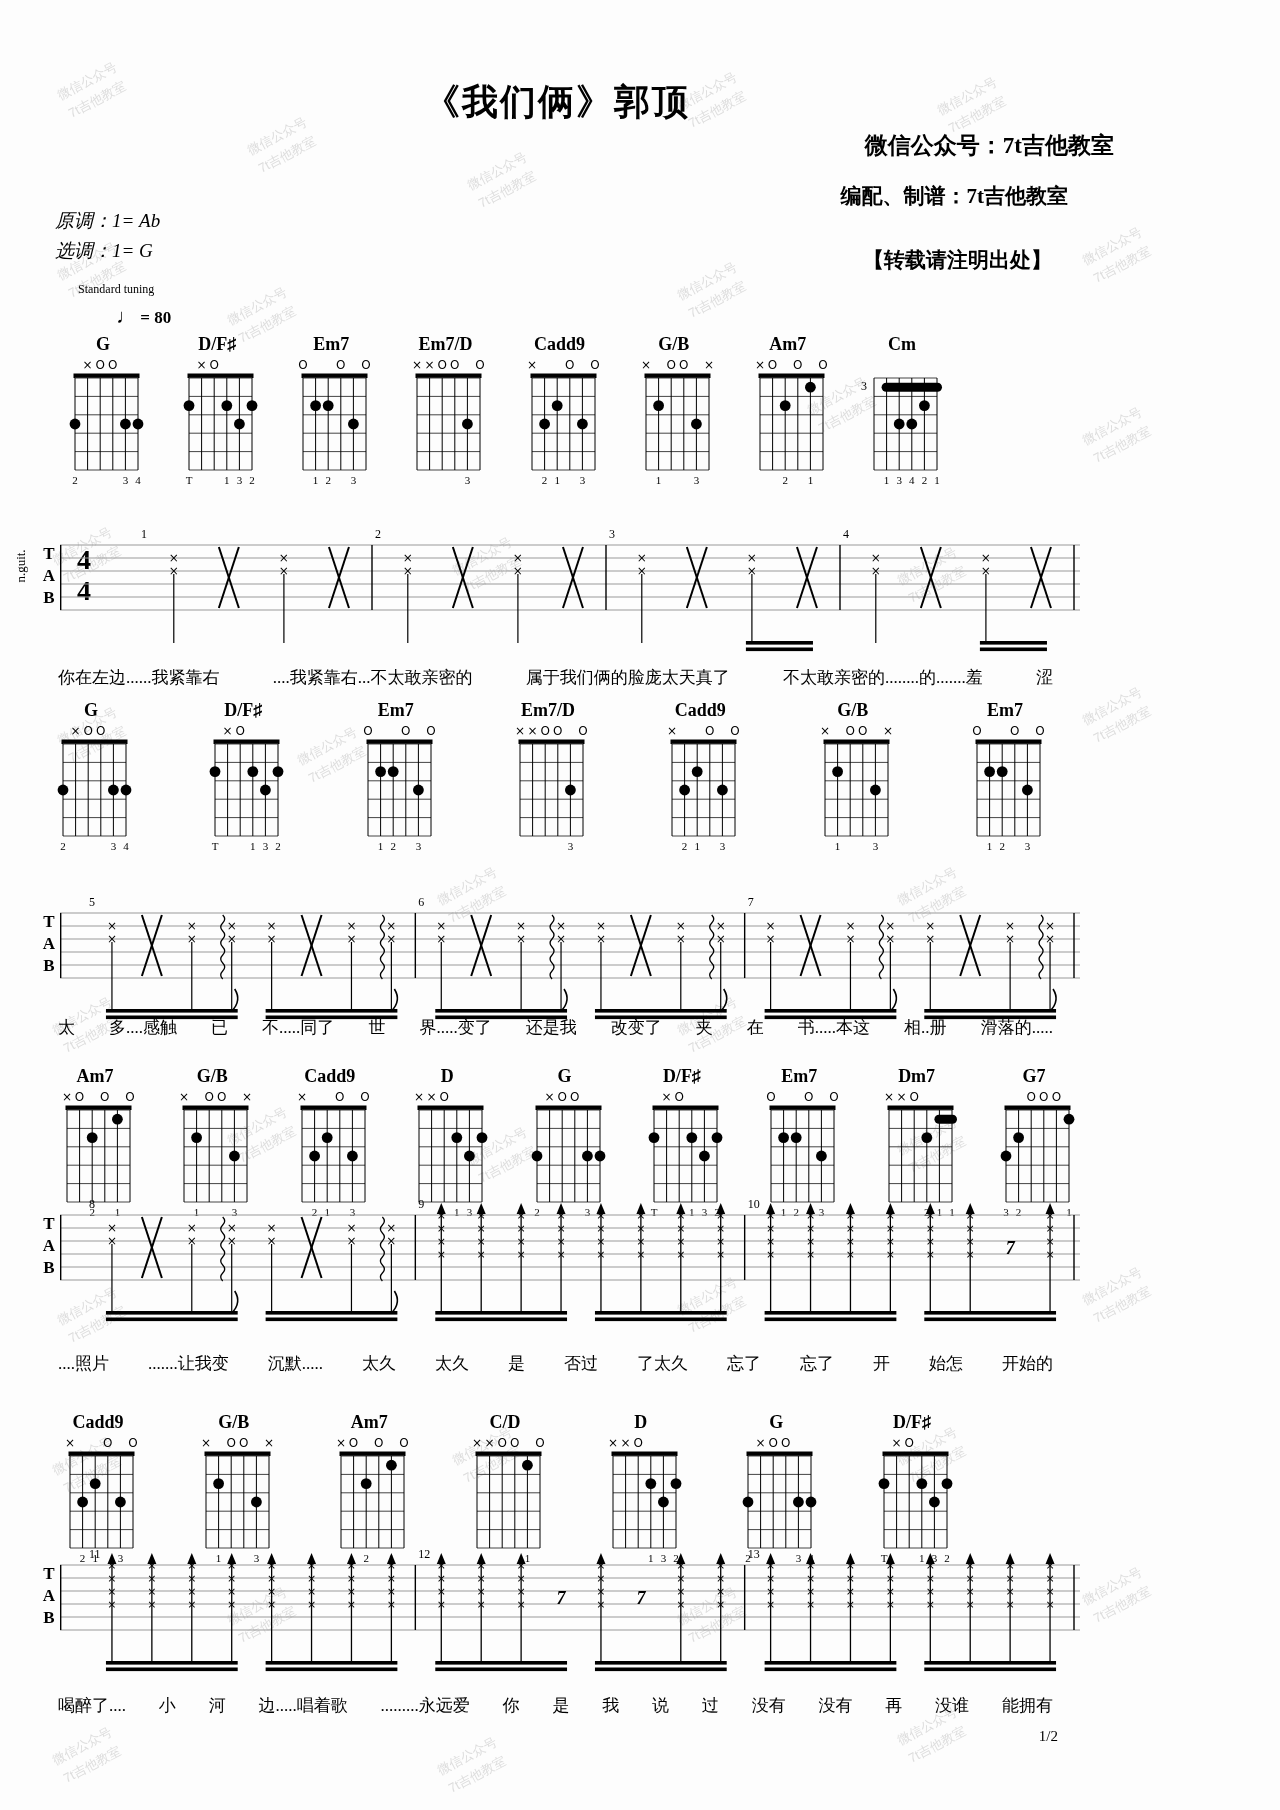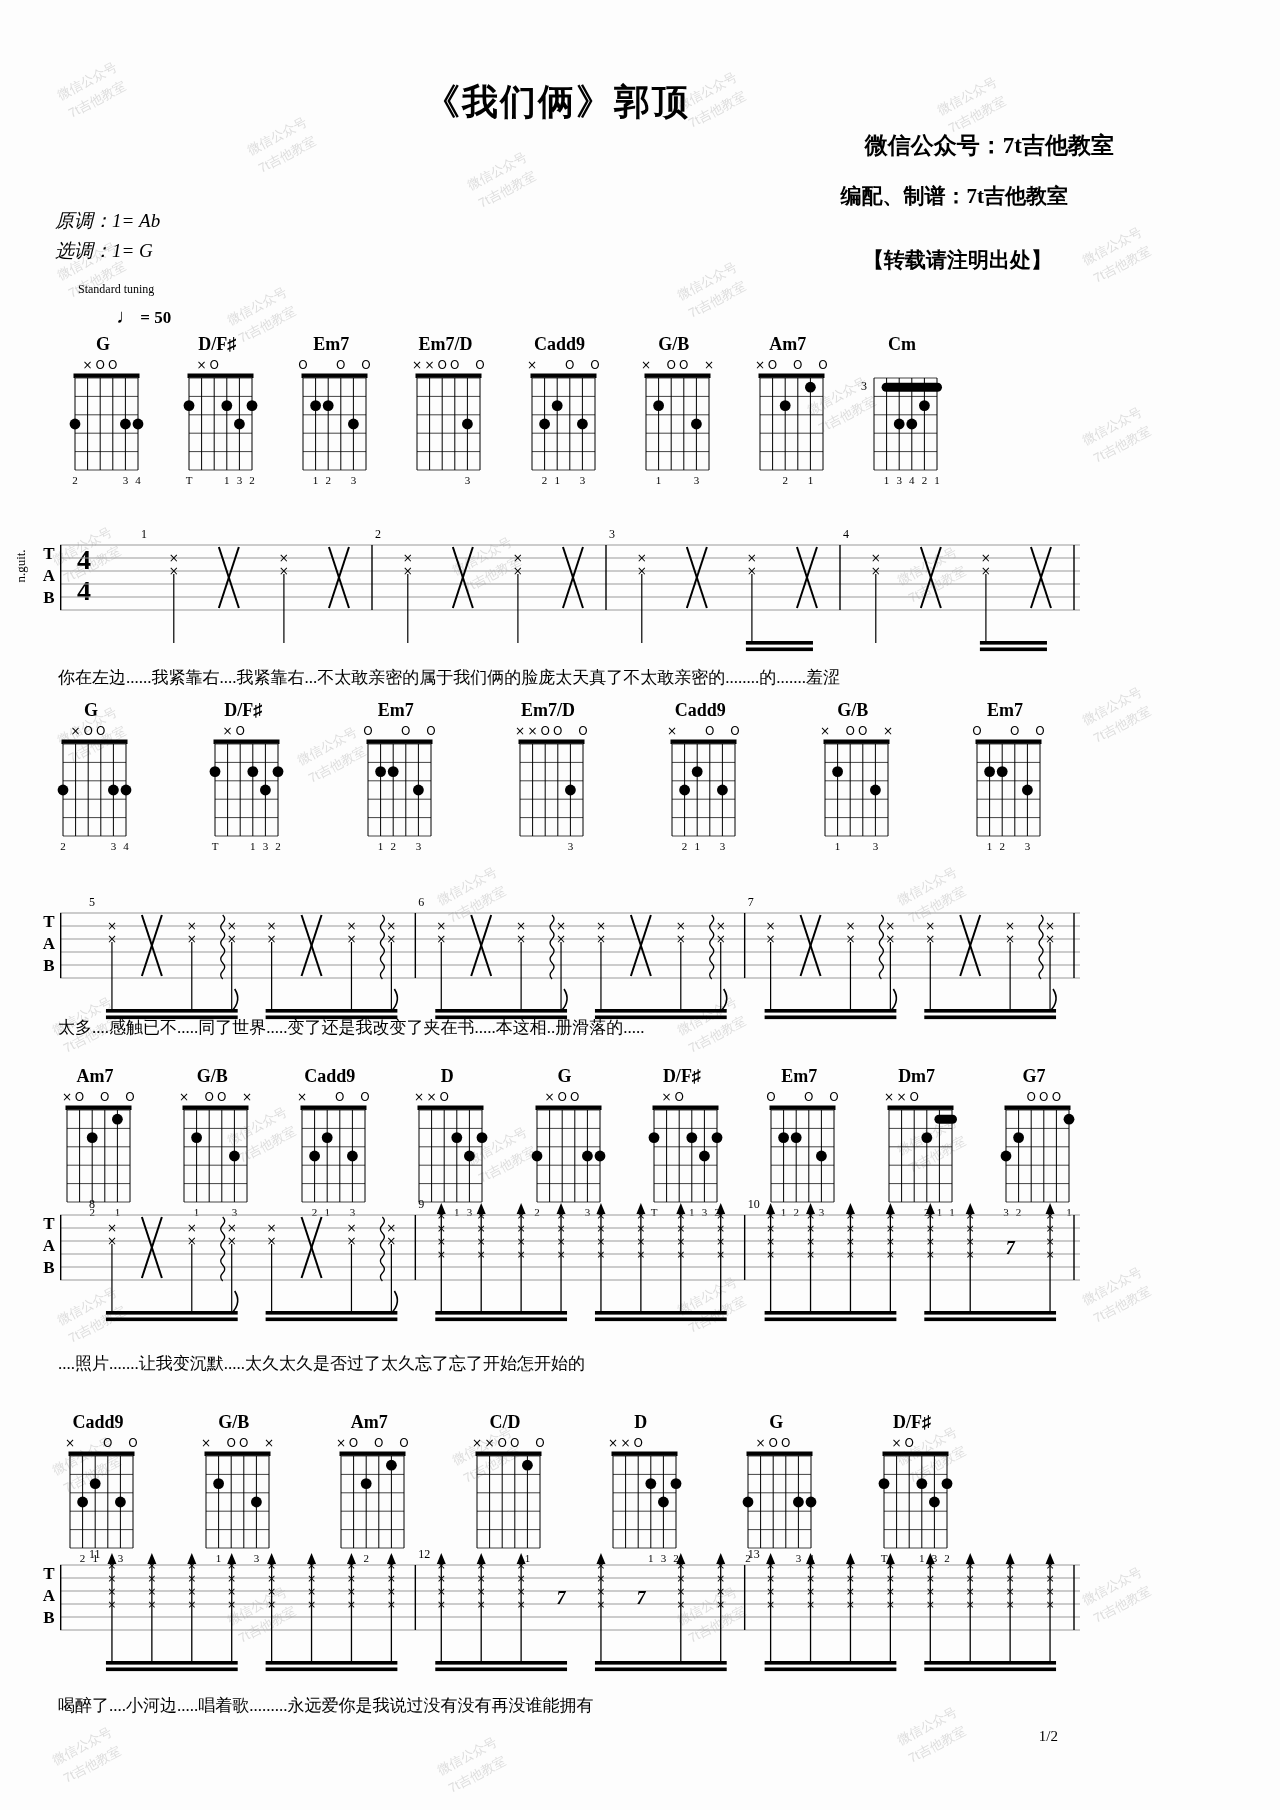--- a/index.html
+++ b/index.html
@@ -31,21 +31,21 @@
   .sys1 .staff-block{top:196px}.sys2 .staff-block{top:198px}
   .sys3 .staff-block{top:134px}.sys4 .staff-block{top:138px}
   .tabletters{position:absolute;left:4px;top:13px;font-weight:bold;font-size:17px;
               line-height:22px;text-align:center;width:14px;}
   .nguit{position:absolute;left:-34px;top:28px;font-size:13px;transform:rotate(-90deg);
          transform-origin:center;font-family:"Liberation Serif",serif;}
   .timesig{position:absolute;left:36px;top:14px;font-size:28px;font-weight:bold;
            line-height:31px;text-align:center;width:20px;}
   .staff-svg{position:absolute;left:22px;top:0;}
   .lyrics-row{position:absolute;left:58px;width:995px;display:flex;
-              font-size:17px;white-space:nowrap;}
+              justify-content:space-between;font-size:17px;white-space:nowrap;}
   .sys1 .lyrics-row{top:332px}.sys2 .lyrics-row{top:316px}
   .sys3 .lyrics-row{top:286px}.sys4 .lyrics-row{top:282px}
   .pagenum{position:absolute;right:222px;top:1728px;font-size:15px;text-align:center;}
 </style>
 </head>
 <body>
 
 <div class="page">
   <div id="wmlayer">
       <div class="wm" style="left: 60px; top: 70px;">微信公众号<br>7t吉他教室</div>
@@ -86,21 +86,21 @@
       <div class="wm" style="left: 900px; top: 1715px;">微信公众号<br>7t吉他教室</div>
     </div>
 
   <div class="title">《我们俩》郭顶</div>
   <div class="subtitle">微信公众号：7t吉他教室</div>
   <div class="credit">编配、制谱：7t吉他教室</div>
   <div class="keyline k1">原调：1= Ab</div>
   <div class="keyline k2">选调：1= G</div>
   <div class="notice">【转载请注明出处】</div>
   <div class="tuning">Standard tuning</div>
-  <div class="tempo"><span class="nq">♩</span> <span>= 50</span></div>
+  <div class="tempo"><span class="nq">♩</span> <span>= 80</span></div>
 
   <div id="systems">
       <section class="system sys1" style="top: 334px;">
         <div class="chord-row">
           <div class="chord"><div class="cname">G</div><svg width="86" height="152" viewBox="0 0 86 152">
               <text x="27.6" y="13" font-size="12" text-anchor="middle" font-family="'DejaVu Sans',sans-serif">×</text>
               <text x="40.2" y="13" font-size="12" text-anchor="middle" font-family="'DejaVu Sans',sans-serif">O</text>
               <text x="52.8" y="13" font-size="12" text-anchor="middle" font-family="'DejaVu Sans',sans-serif">O</text>
               <rect x="13.5" y="17.5" width="66" height="4.5"></rect>
               <line x1="15" y1="22" x2="78" y2="22" stroke="#444" stroke-width="1"></line>

